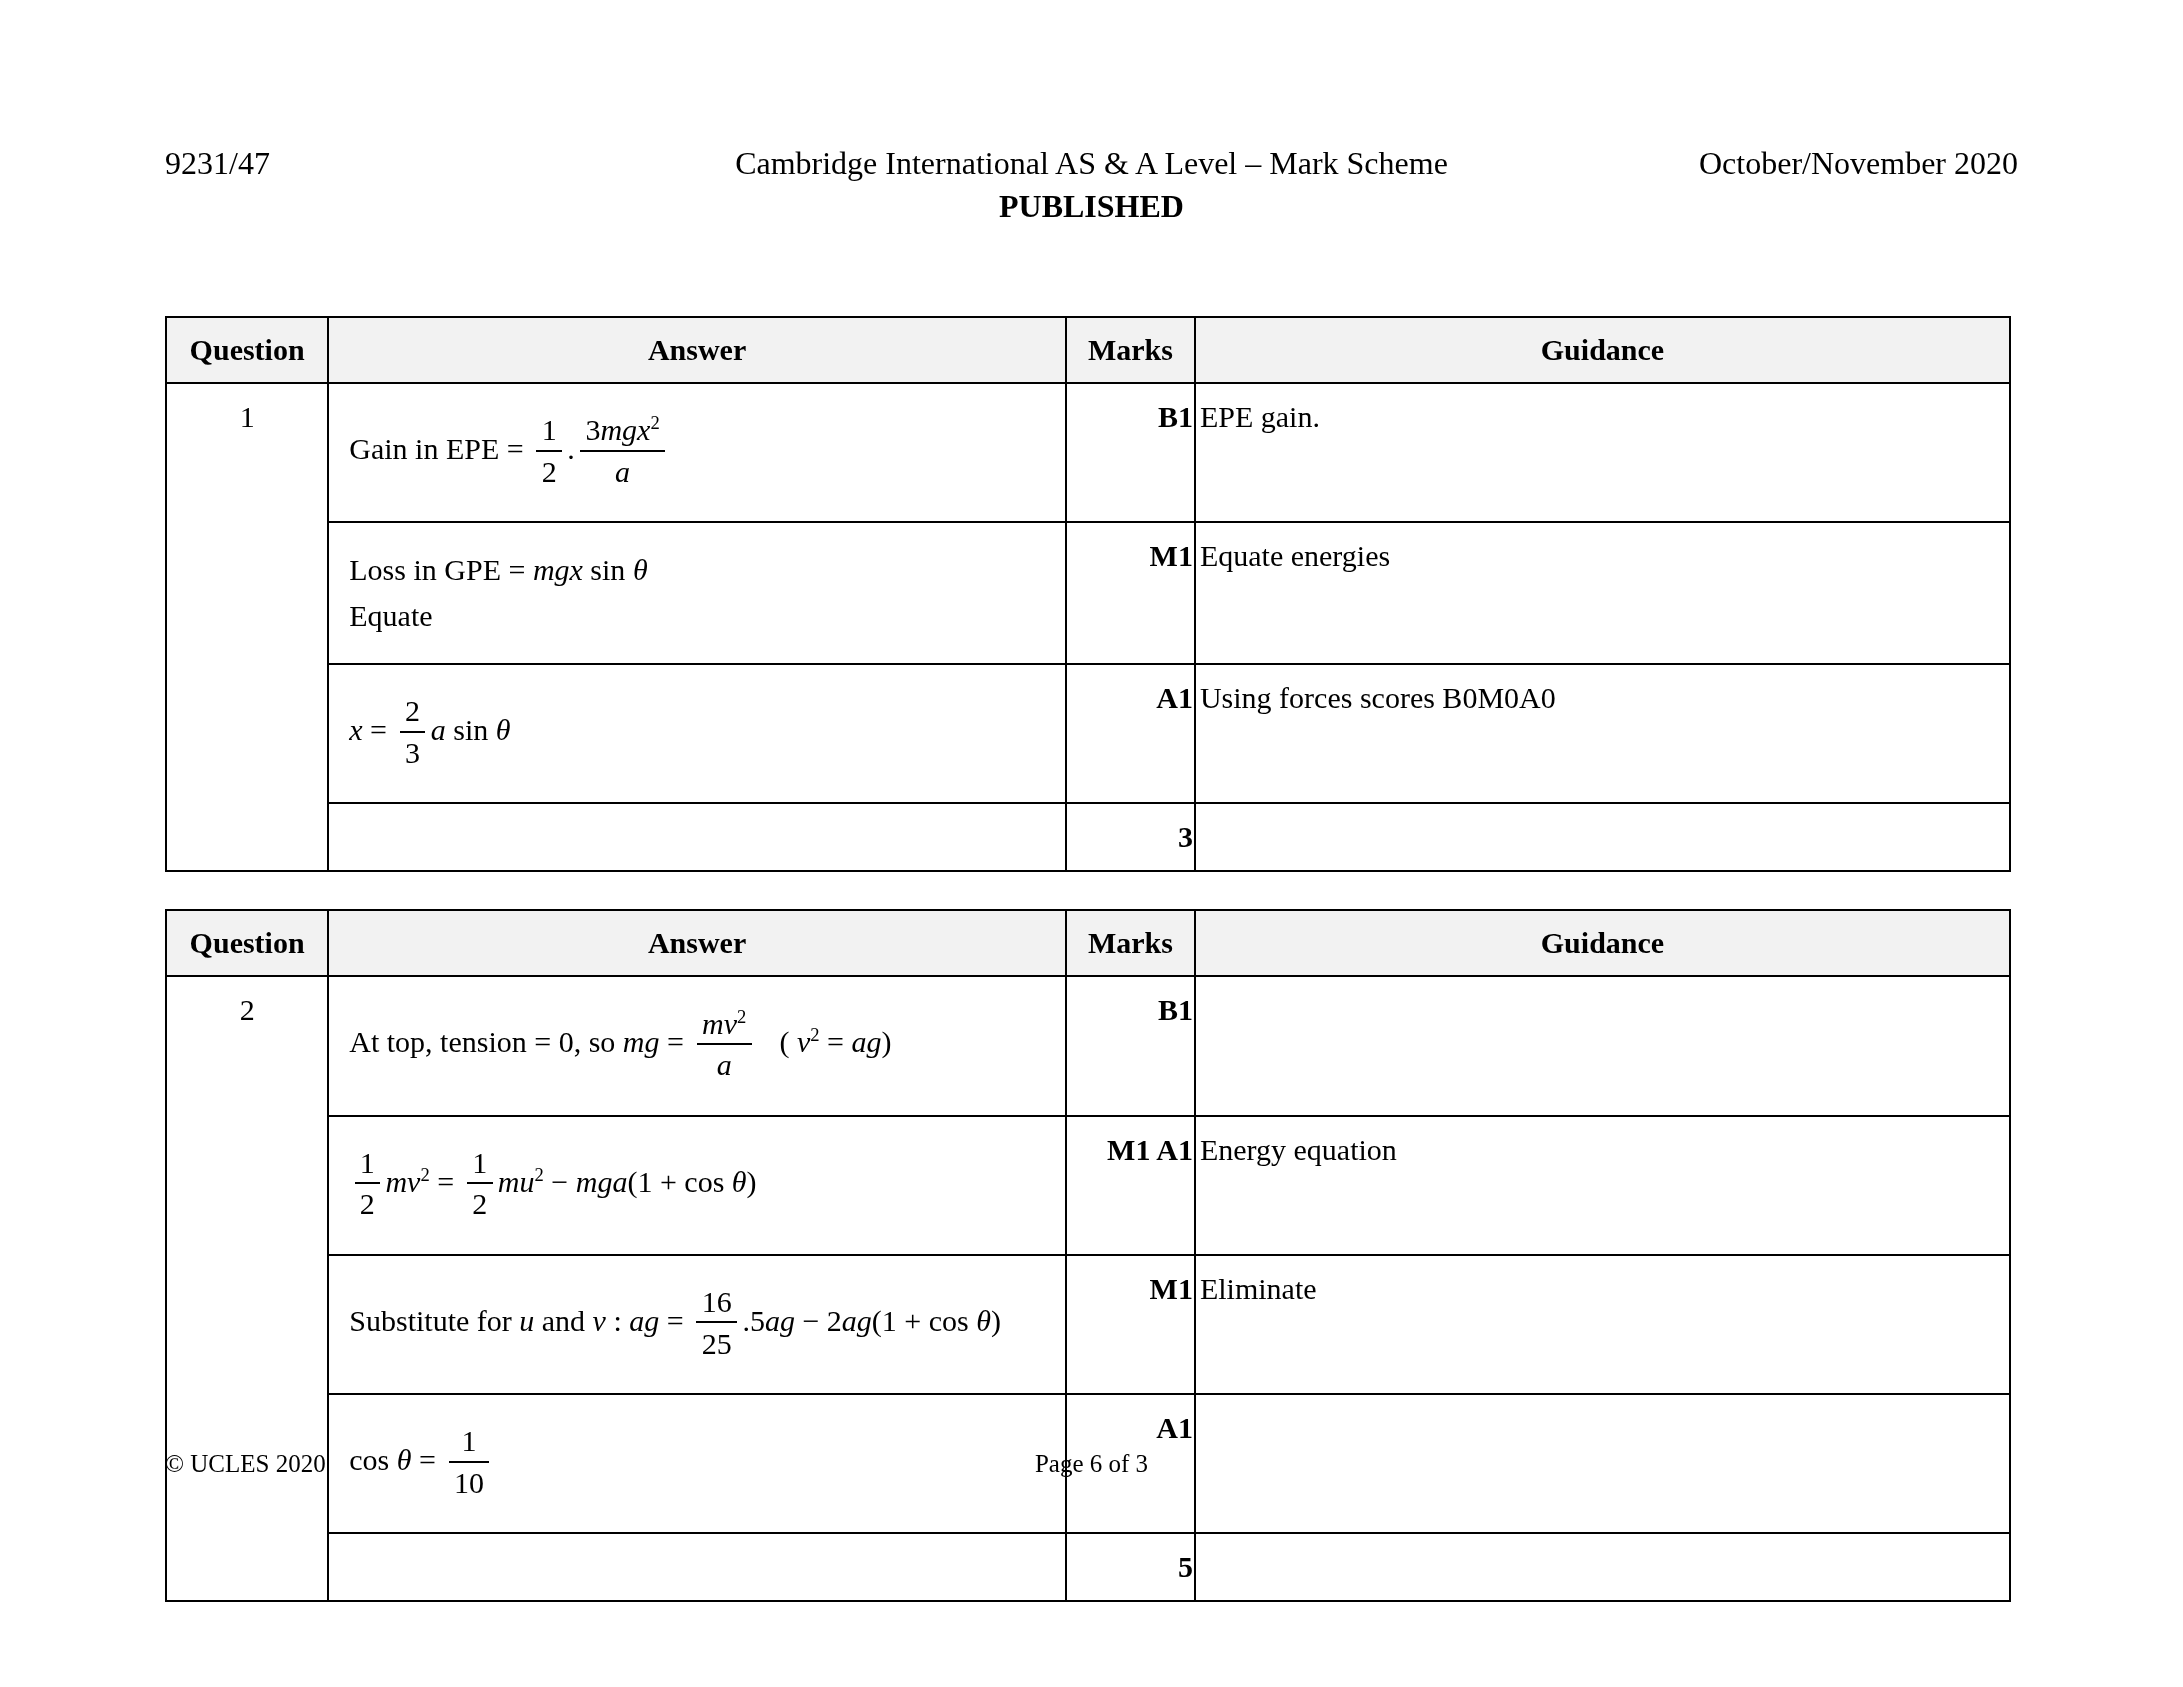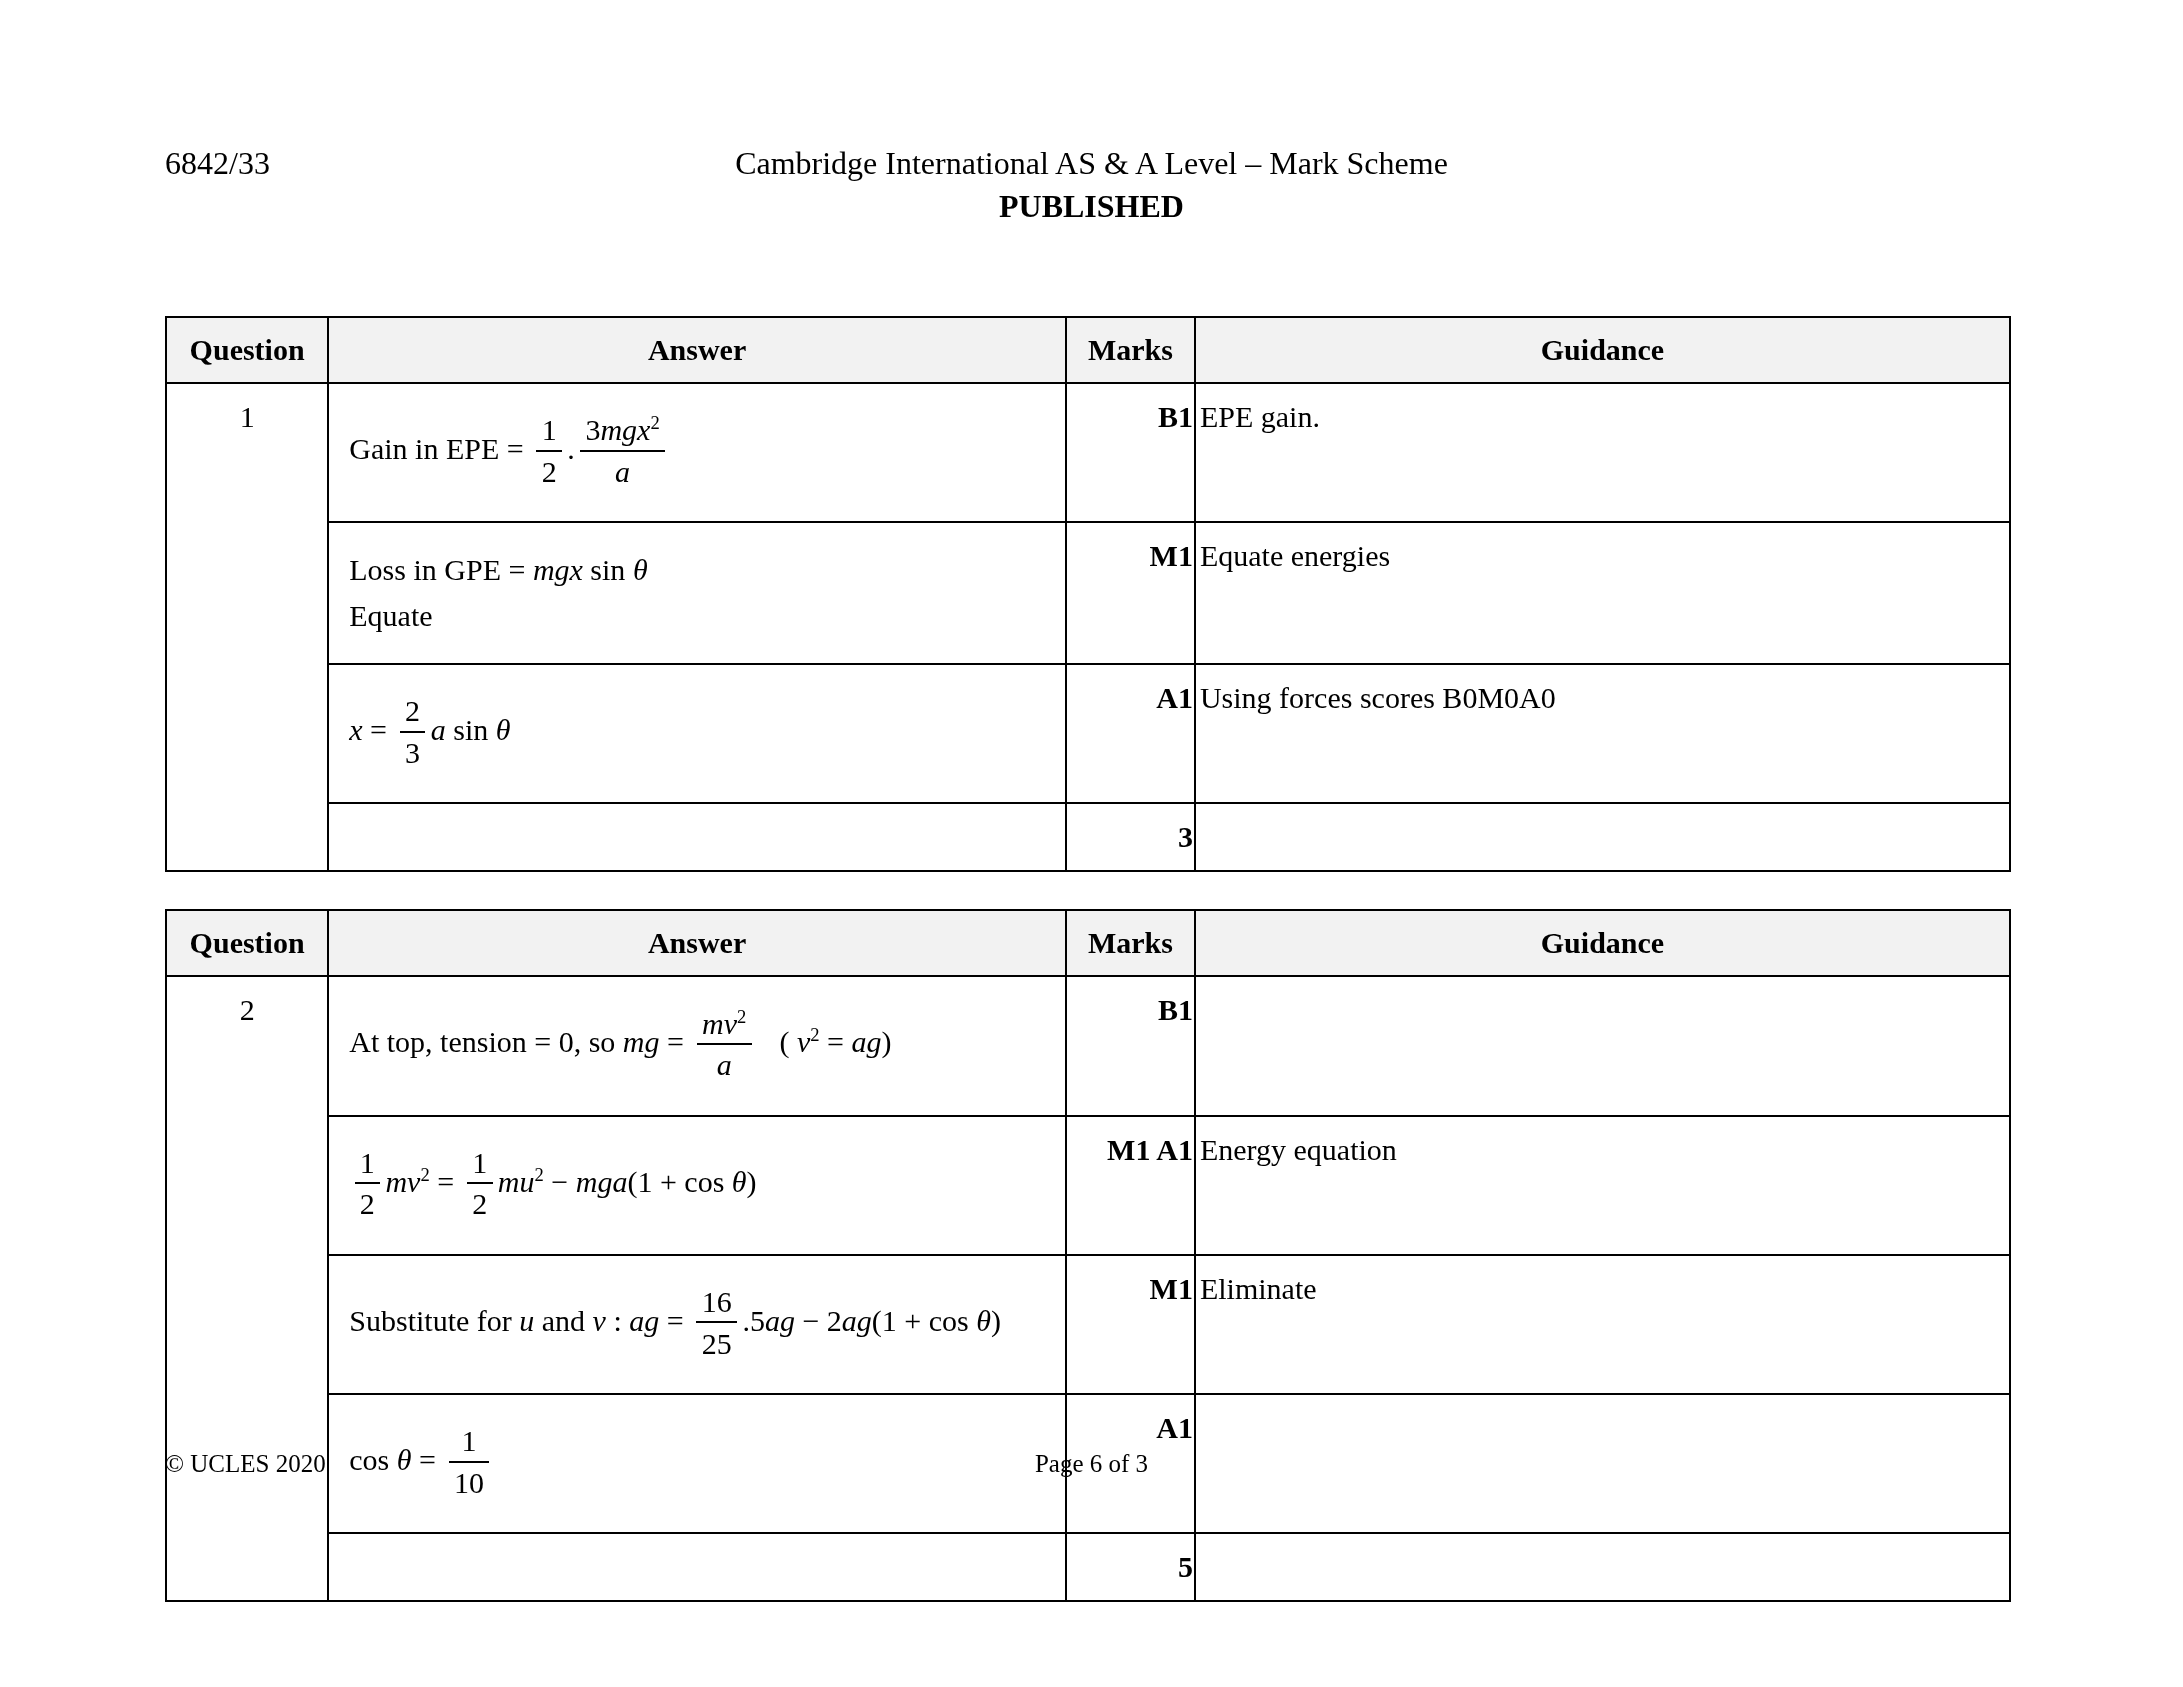--- a/index.html
+++ b/index.html
@@ -69,25 +69,26 @@
   .ftr-left  { text-align:left; }
   .ftr-center{ text-align:center; }
   .ftr-right { text-align:right; }
 </style>
 </head>
 <body>
 
 <div class="page">
 
   <div class="doc-header">
-    <div class="hdr-left">6842/33</div>
+    <div class="hdr-left">9231/47</div>
     <div class="hdr-center">
       <div>Cambridge International AS &amp; A Level – Mark Scheme</div>
       <div class="published">PUBLISHED</div>
     </div>
+    <div class="hdr-right">October/November 2020</div>
   </div>
 
   <div class="tables-wrap">
 
     <table class="mark-table">
       <colgroup>
           <col class="col-q">
           <col class="col-a">
           <col class="col-m">
           <col class="col-g">

